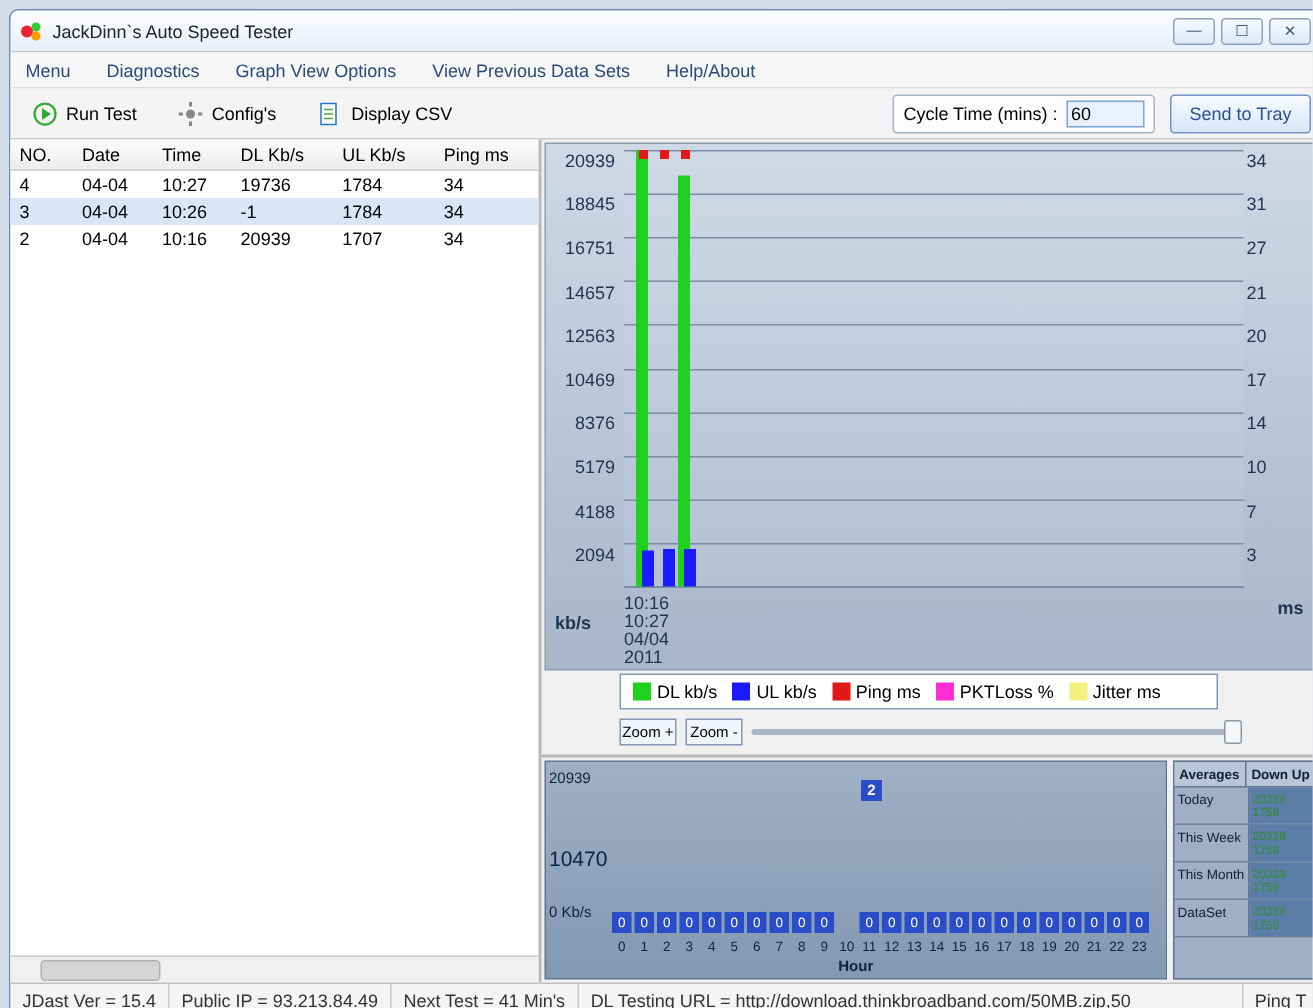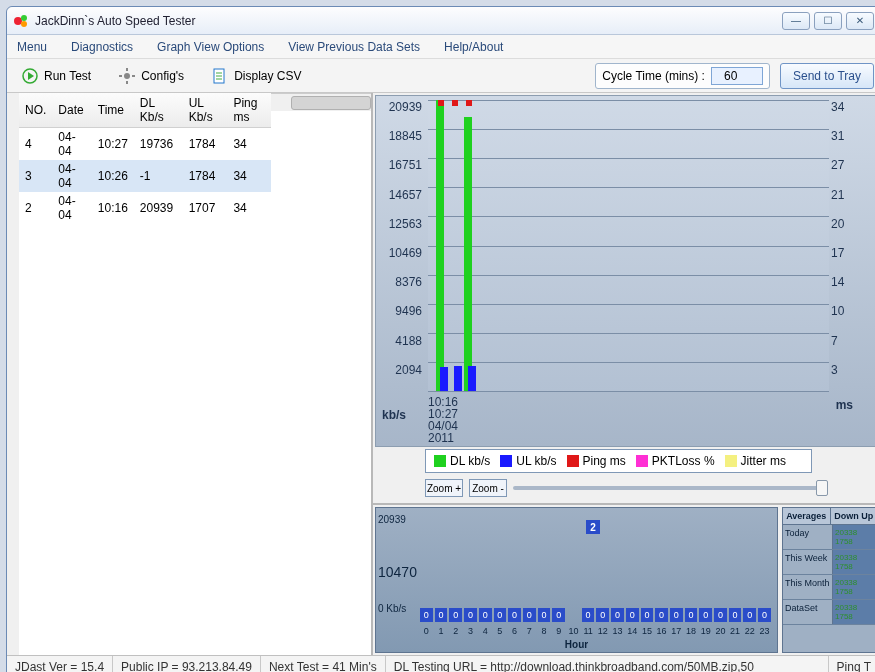--- a/index.html
+++ b/index.html
@@ -10,44 +10,44 @@
 .title-text { flex: 1; color: #223; }
 .win-btns { display: flex; gap: 4px; }
 .win-btn { width: 28px; height: 18px; border: 1px solid #8aa0be; border-radius: 3px; background: linear-gradient(#f7fbff,#dce8f6); display: flex; align-items: center; justify-content: center; font-size: 10px; color: #3a5a7a; }
 .menubar { height: 24px; display: flex; align-items: center; padding: 0 6px; gap: 16px; background: #f6f6f6; border-bottom: 1px solid #dcdcdc; color: #2a4a7a; }
 .menubar span { padding: 2px 4px; }
 .toolbar { height: 34px; display: flex; align-items: center; padding: 4px 6px; gap: 10px; border-bottom: 1px solid #c8c8c8; background: #f4f4f4; }
 .tb-btn { height: 26px; display: flex; align-items: center; gap: 6px; padding: 0 8px; border: 1px solid transparent; border-radius: 3px; }
 .tb-icon { width: 16px; height: 16px; display: inline-block; }
 .spacer { flex: 1; }
 .cycle-box { display: flex; align-items: center; gap: 6px; border: 1px solid #a0b5cc; border-radius: 3px; padding: 2px 6px; background: #fdfdfd; height: 26px; justify-content: flex-end; }
-.cycle-box input { width: 52px; border: 1px solid #7fa6d6; height: 18px; padding: 0 12px; background: #e8f1ff; }
+.cycle-box input { width: 52px; border: 1px solid #7fa6d6; height: 18px; padding: 0 2px; background: #e8f1ff; }
 .send-btn { height: 26px; padding: 0 12px; border: 1px solid #6f94c6; border-radius: 3px; background: linear-gradient(#f8fbff,#d6e6f8); color: #2b508d; }
 .content { flex: 1; display: flex; min-height: 0; }
-.left-pane { width: 354px; border-right: 2px solid #b8b8b8; display: flex; background: #fff; margin-left: 12px; }
+.left-pane { width: 354px; border-right: 2px solid #b8b8b8; display: flex; flex-direction: column; background: #fff; }
 .table-wrap { flex: 1; overflow: auto; }
 table { width: 100%; border-collapse: collapse; }
 th { text-align: left; padding: 3px 6px; background: linear-gradient(#fcfcfc,#ececec); border-bottom: 1px solid #d0d0d0; font-weight: normal; }
 td { padding: 2px 6px; }
 tr.sel td { background: #d8e6f6; }
 .hscroll { height: 18px; background: #f0f0f0; border-top: 1px solid #ccc; display: flex; align-items: center; }
 .hscroll .thumb { width: 80px; height: 14px; background: #d4d4d4; border: 1px solid #b0b0b0; border-radius: 3px; margin-left: 20px; }
 .right-pane { flex: 1; display: flex; flex-direction: column; padding: 0; min-width: 0; }
 .chart-top { flex: 1; background: linear-gradient(#cfd9e6,#a7b6c9); position: relative; border: 1px solid #8c9db0; margin: 2px; }
 .chart-area { position: absolute; left: 52px; right: 48px; top: 4px; bottom: 54px; background: linear-gradient(#cfd9e6,#b3c1d3); border-bottom: 1px solid #4a5b70; }
 .y-ticks-l, .y-ticks-r { position: absolute; top: 4px; bottom: 54px; width: 48px; display: flex; flex-direction: column; justify-content: space-between; font-size: 11px; color: #1f3350; }
 .y-ticks-l { left: 2px; text-align: right; padding-right: 4px; }
 .y-ticks-r { right: 2px; text-align: left; padding-left: 4px; }
 .grid-line { position: absolute; left: 0; right: 0; border-top: 1px solid #7b8ea6; }
 .bar { position: absolute; bottom: 0; width: 8px; }
 .bar.dl { background: #1fd11f; }
 .bar.ul { background: #1a1aff; }
 .ping-dot { position: absolute; width: 6px; height: 6px; background: #e01818; }
 .axis-lbl-l { position: absolute; left: 6px; bottom: 24px; font-weight: bold; color: #1f3350; }
-.axis-lbl-r { position: absolute; right: 24px; bottom: 34px; font-weight: bold; color: #1f3350; }
+.axis-lbl-r { position: absolute; right: 8px; bottom: 34px; font-weight: bold; color: #1f3350; }
 .x-labels { position: absolute; left: 52px; bottom: 2px; font-size: 10px; color: #1f3350; line-height: 12px; }
 .legend-row { display: flex; align-items: center; gap: 10px; padding: 4px 8px; background: #fff; border: 1px solid #7f98b6; margin: 0 68px 4px 52px; }
 .leg { display: flex; align-items: center; gap: 4px; font-size: 11px; }
 .sw { width: 12px; height: 12px; display: inline-block; }
 .zoom-row { display: flex; align-items: center; gap: 6px; padding: 2px 52px 6px 52px; }
 .zoom-btn { width: 38px; height: 18px; border: 1px solid #7f98b6; background: #f0f4fa; font-size: 10px; overflow: hidden; }
 .zoom-slider { flex: 1; height: 4px; background: #aab7c8; border-radius: 2px; position: relative; }
 .zoom-thumb { position: absolute; right: 0; top: -6px; width: 12px; height: 16px; background: #f6f6f6; border: 1px solid #8898aa; border-radius: 2px; }
 .chart-bottom { height: 152px; display: flex; gap: 4px; padding: 2px; border-top: 2px solid #b8b8b8; }
 .hourly { flex: 1; background: linear-gradient(#9fb0c4,#8299b2); border: 1px solid #5e7490; position: relative; }
@@ -186,21 +186,21 @@
     <div class="right-pane">
       <div class="chart-top">
         <div class="y-ticks-l" id="yL">
             <div>20939</div>
             <div>18845</div>
             <div>16751</div>
             <div>14657</div>
             <div>12563</div>
             <div>10469</div>
             <div>8376</div>
-            <div>9496</div>
+            <div>5179</div>
             <div>4188</div>
             <div>2094</div>
             <div></div>
           </div>
         <div class="chart-area" id="chartArea">
             <div class="grid-line" style="top: 0%;"></div>
             <div class="grid-line" style="top: 10%;"></div>
             <div class="grid-line" style="top: 20%;"></div>
             <div class="grid-line" style="top: 30%;"></div>
             <div class="grid-line" style="top: 40%;"></div>

